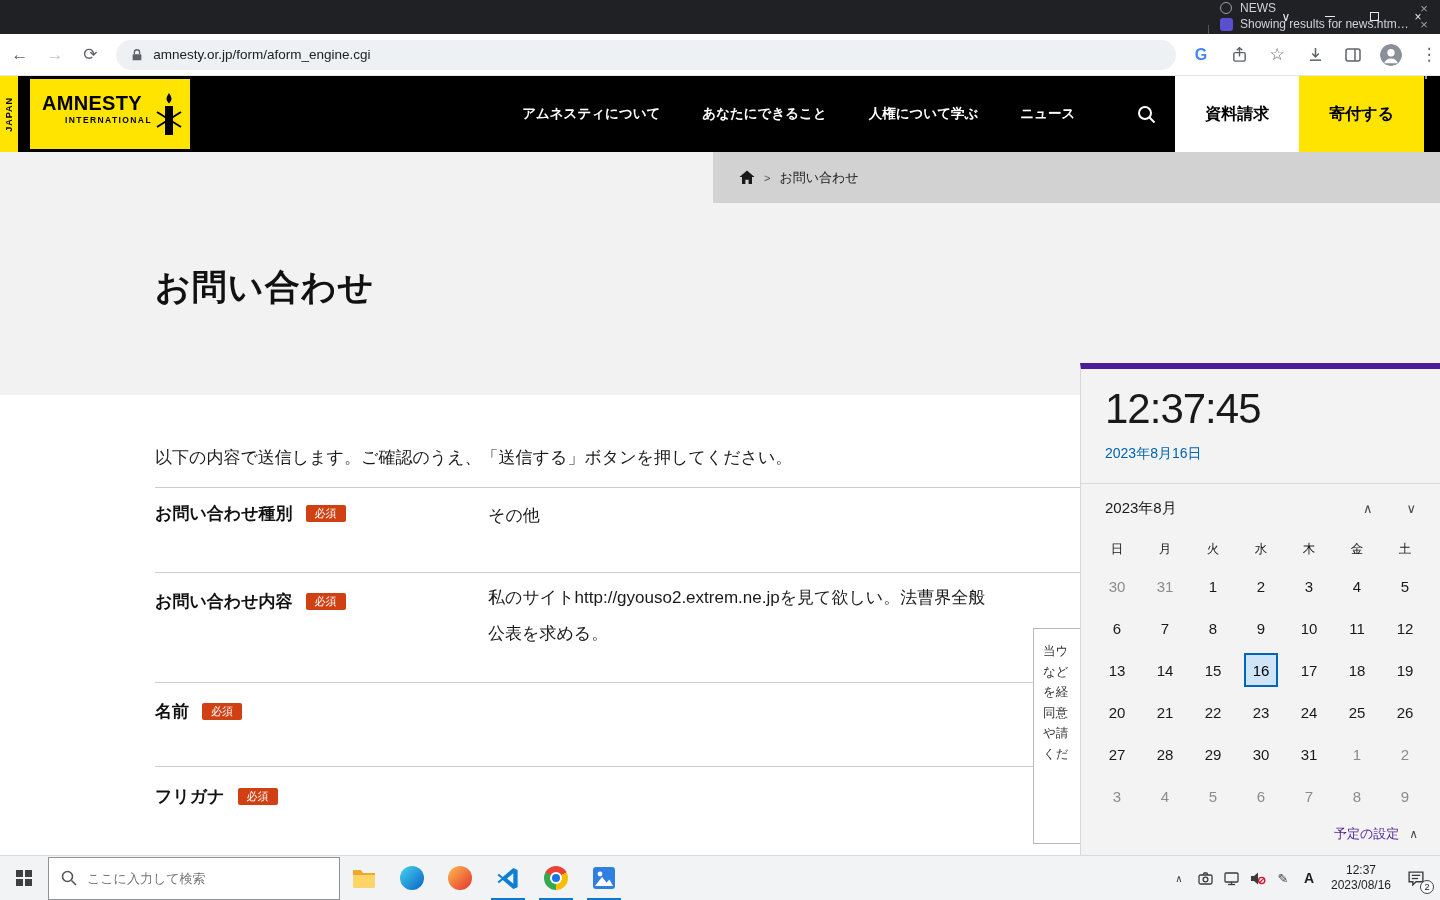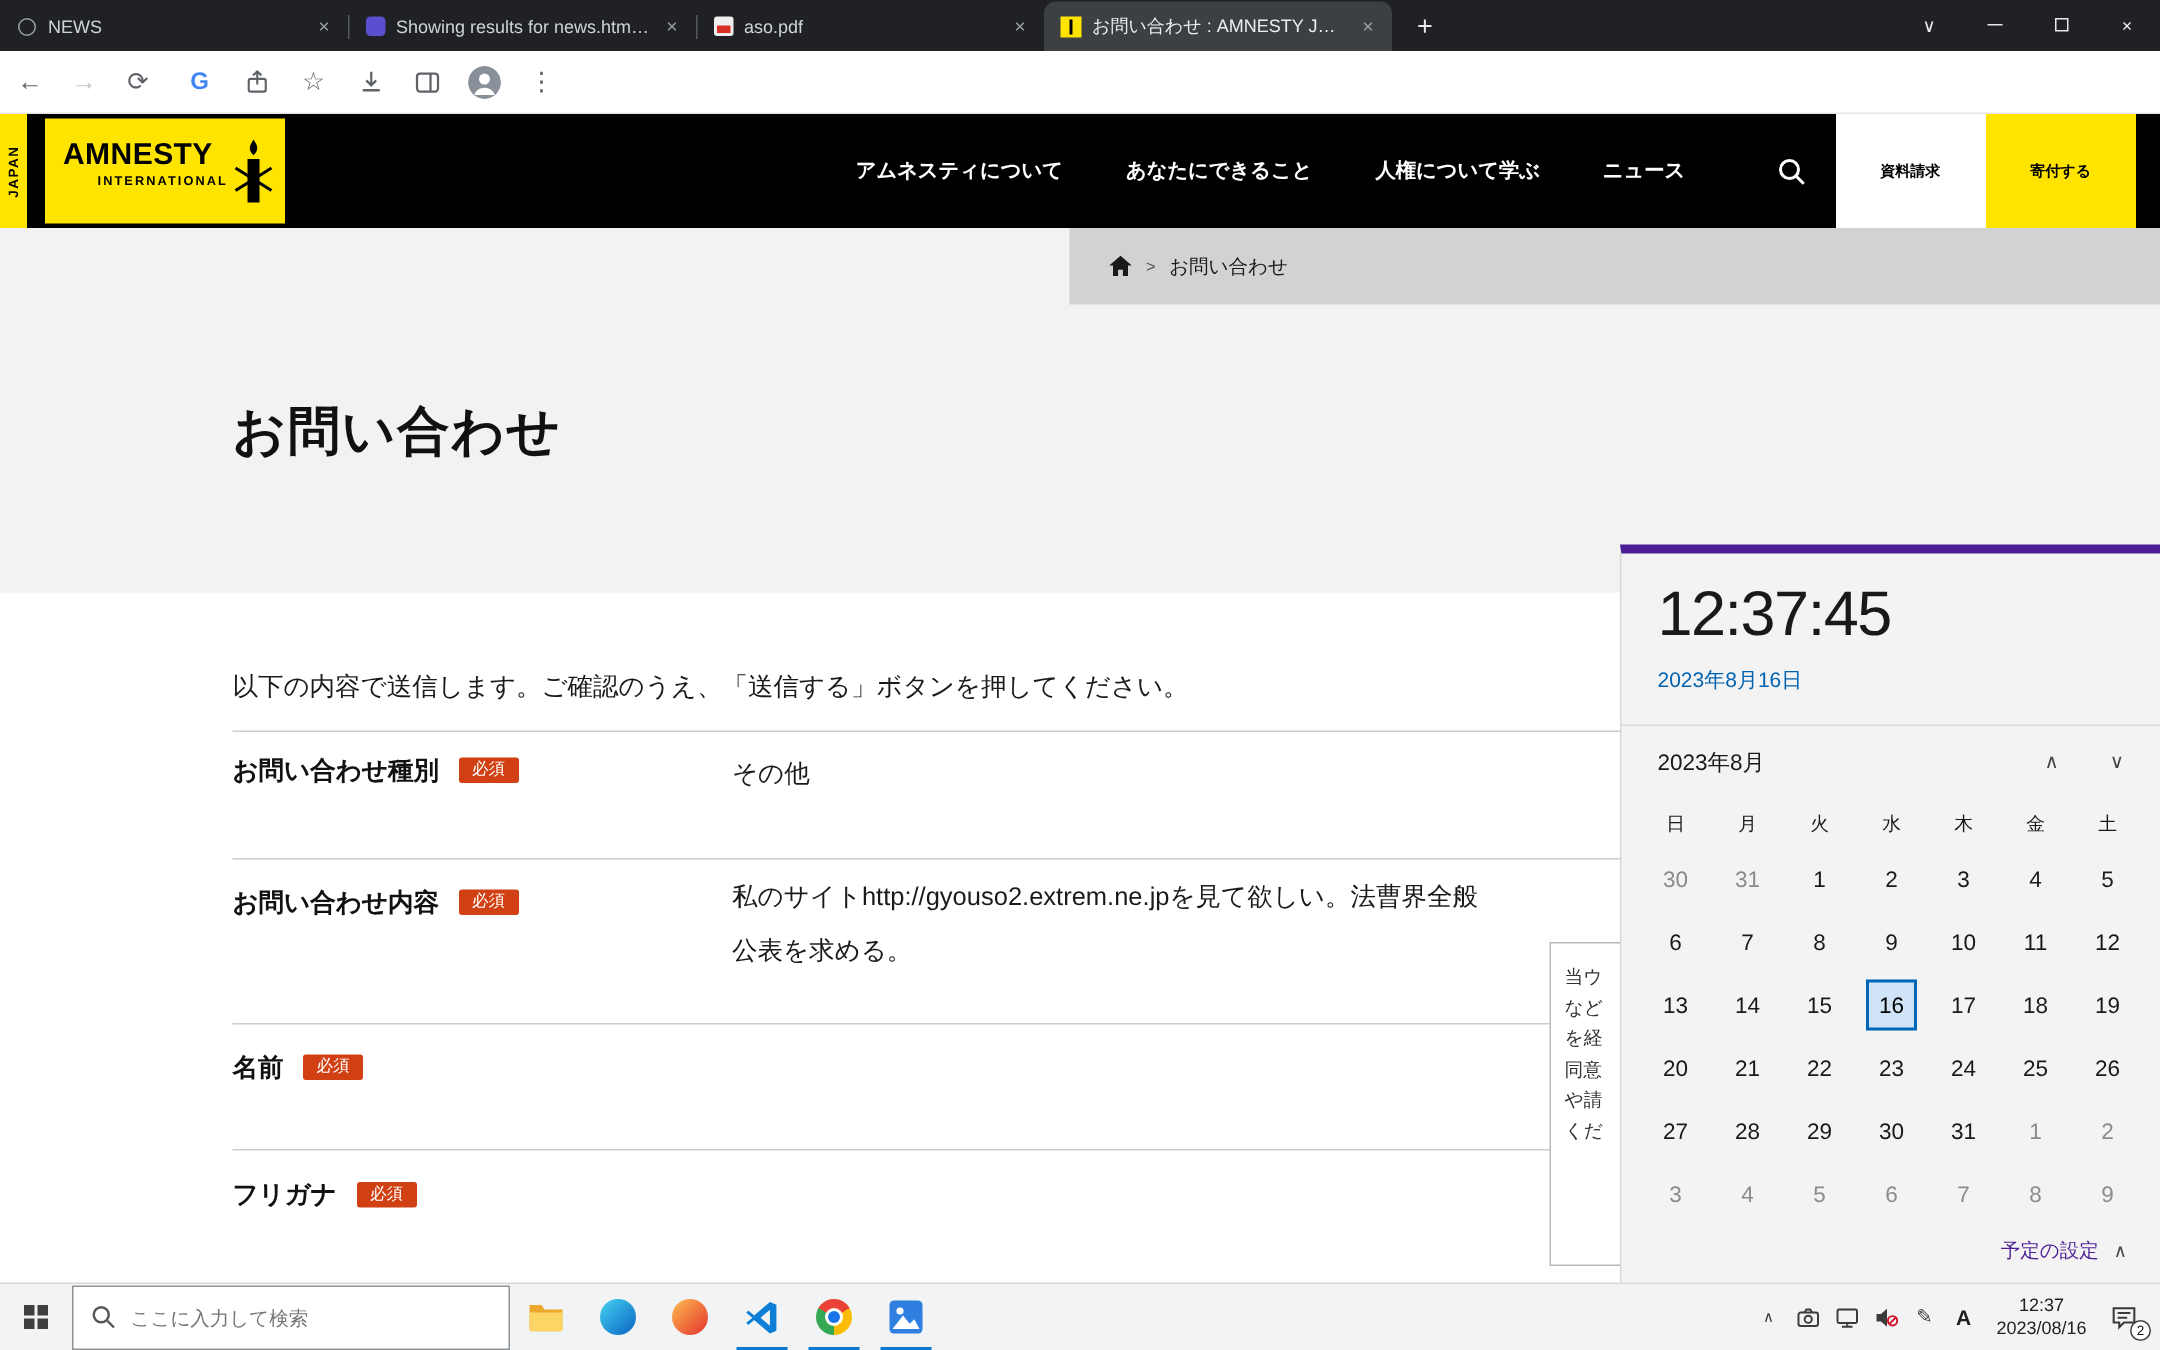--- a/index.html
+++ b/index.html
@@ -1,20 +1,20 @@
 <!DOCTYPE html>
 <html><head>
 <meta charset="utf-8">
 <style>
   * { box-sizing: border-box; margin: 0; padding: 0; }
   html,body { width:1440px; height:900px; overflow:hidden; }
   body { font-family:"Liberation Sans","DejaVu Sans",sans-serif; background:#fff; position:relative; }
 
   
-  .tabstrip { position:absolute; top:0; left:0; right:0; height:34px; background:#202124; display:flex; align-items:flex-end; z-index:60; }
+  .tabstrip { position:absolute; top:0; left:0; right:0; height:34px; background:#202124; display:flex; align-items:flex-end; z-index:60;flex-direction:column; }
   .tab { width:232px; height:33px; display:flex; align-items:center; padding:0 8px 0 10px; color:#cfd3d8; font-size:12px; position:relative; cursor:default; }
   .tab + .tab::before { content:""; position:absolute; left:0; top:9px; height:16px; width:1px; background:#53565a; }
   .tab.active { background:#3c4043; color:#eceef1; border-radius:8px 8px 0 0; }
   .tab.active::before { display:none; }
   .tab-title { flex:1; white-space:nowrap; overflow:hidden; text-overflow:ellipsis; margin:0 6px; }
   .tab-close { width:16px; height:16px; border-radius:50%; display:flex; align-items:center; justify-content:center; color:#9aa0a6; font-size:13px; }
   .fav { width:16px; height:16px; flex:0 0 16px; display:flex; align-items:center; justify-content:center; }
   .fav-page { width:12px; height:12px; border:1.5px solid #9aa0a6; border-radius:50%; }
   .fav-checker { width:13px; height:13px; background:#5a4fcf; border-radius:3px; }
   .fav-pdf { width:13px; height:13px; background:#efefef; border-radius:2px; position:relative; }
@@ -44,21 +44,21 @@
   .site-header { position:absolute; top:0; left:0; width:100%; height:76px; background:#000; }
   .japan-strip { position:absolute; left:0; top:0; width:18px; height:76px; background:#ffe400; display:flex; align-items:center; justify-content:center; }
   .japan-strip span { writing-mode:vertical-rl; transform:rotate(180deg); font-size:9px; font-weight:bold; color:#000; letter-spacing:1px; }
   .logo { position:absolute; left:30px; top:3px; width:160px; height:70px; background:#ffe400; color:#000; }
   .logo .l1 { font-size:20px; font-weight:800; margin:13px 0 0 12px; letter-spacing:0.3px; }
   .logo .l2 { font-size:8.5px; font-weight:700; margin-left:12px; letter-spacing:1.4px;padding-left:23px; }
   .logo svg { position:absolute; right:8px; top:12px; }
   .header-right { position:absolute; right:16px; top:0; height:100%; display:flex; align-items:center; }
   .site-nav-item { color:#fff; font-size:13.5px; font-weight:700; margin-right:42px; white-space:nowrap; cursor:pointer; }
   .hdr-search { width:58px; height:100%; display:flex; align-items:center; justify-content:center; }
-  .hdr-block { height:100%; display:flex; align-items:center; padding:0 30px; font-size:10px; font-weight:700; color:#000; white-space:nowrap; }
+  .hdr-block { height:100%; display:flex; align-items:center; padding:0 30px; font-size:16px; font-weight:700; color:#000; white-space:nowrap; }
   .hdr-request { background:#fff; }
   .hdr-donate { background:#ffe400; }
 
   .breadcrumb { position:absolute; top:76px; left:713px; right:0; height:51px; background:#d2d2d2; display:flex; align-items:center; padding-left:26px; gap:9px; z-index:2; }
   .bc-sep { font-size:11px; color:#555; }
   .bc-current { font-size:13px; color:#1a1a1a; }
 
   .hero { position:absolute; top:76px; left:0; width:100%; height:243px; background:#f2f2f2; }
   .hero-title { position:absolute; left:155px; top:188px; font-size:35px; font-weight:800; color:#111; letter-spacing:1px; }
 
@@ -158,20 +158,27 @@
         <span class="wc-max"></span>
       </div>
     <div class="win-btn">×</div>
   </div>
 </div>
 
 <div class="toolbar">
   <div class="nav-btn">←</div>
   <div class="nav-btn disabled">→</div>
   <div class="nav-btn">⟳</div>
+  <div class="urlbar">
+    <svg width="14" height="16" viewBox="0 0 16 16">
+        <rect x="3" y="7" width="10" height="7" rx="1" fill="#5f6368"></rect>
+        <path d="M5 7 V5 a3 3 0 0 1 6 0 V7" stroke="#5f6368" stroke-width="1.5" fill="none"></path>
+      </svg>
+    <span class="url-text">amnesty.or.jp/form/aform_engine.cgi</span>
+  </div>
   <div class="tb-right">
     <span class="tb-ic g-icon">G</span>
     <span class="tb-ic">
       <svg width="17" height="17" viewBox="0 0 18 18">
           <rect x="3" y="7" width="12" height="9" rx="1.5" fill="none" stroke="#5f6368" stroke-width="1.5"></rect>
           <path d="M9 11 V2 M6 4.5 L9 1.8 L12 4.5" fill="none" stroke="#5f6368" stroke-width="1.5"></path>
         </svg>
     </span>
     <span class="tb-ic">☆</span>
     <span class="tb-ic">

